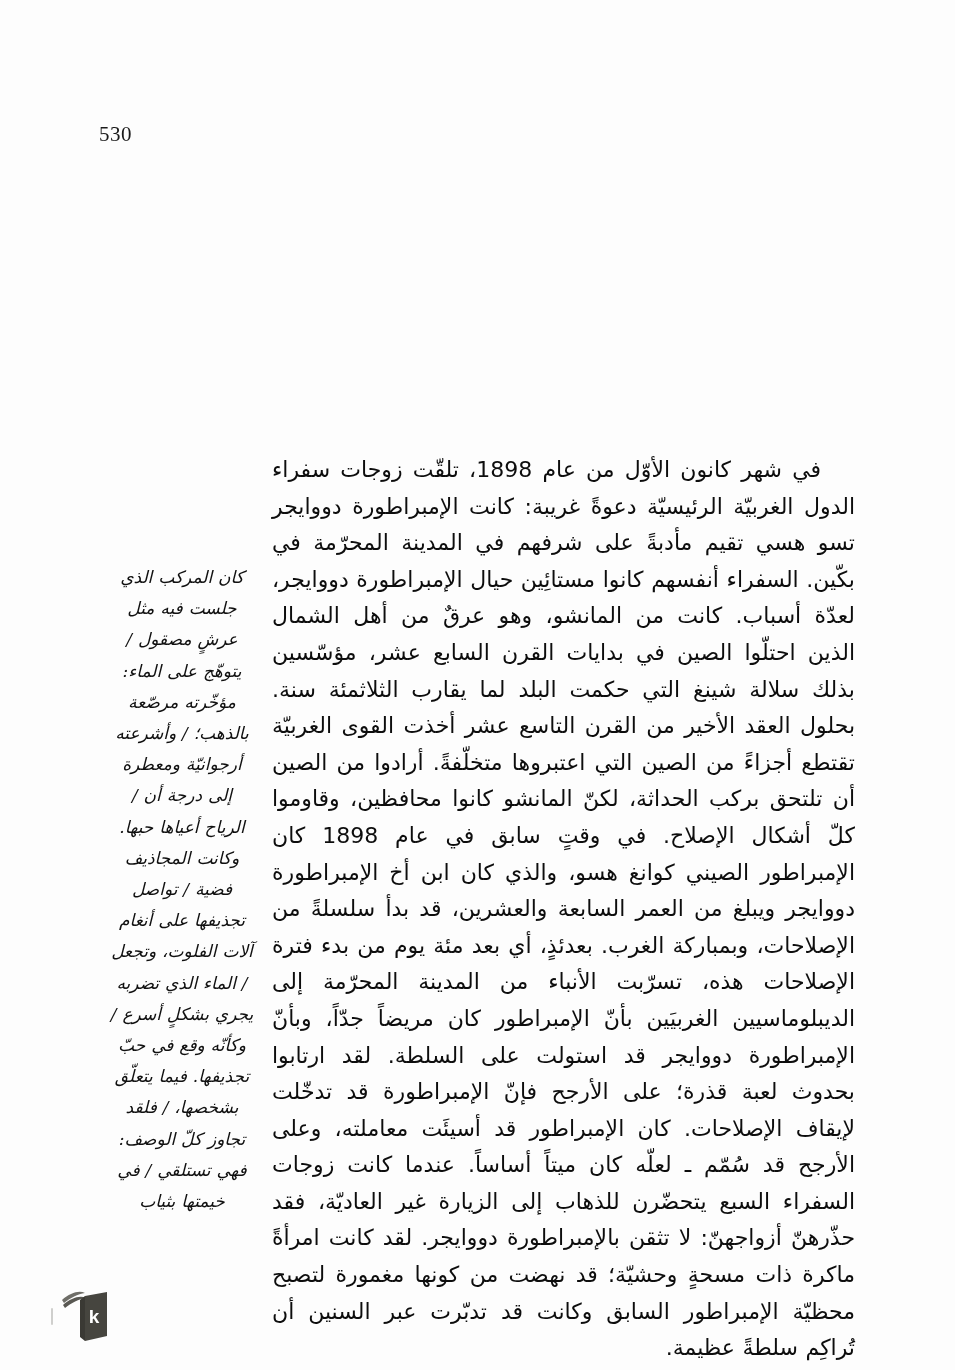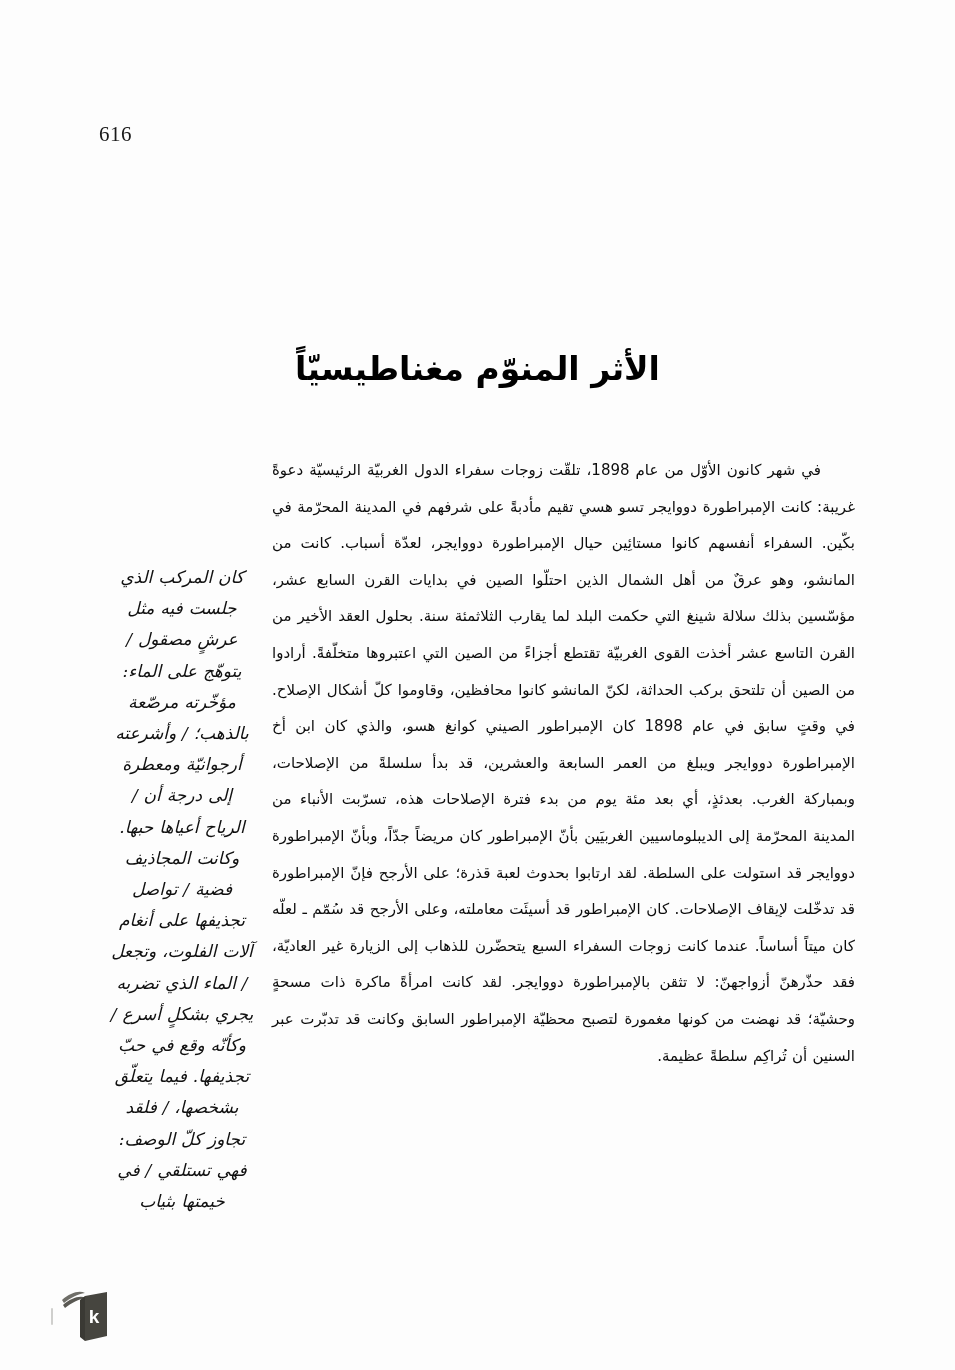--- a/index.html
+++ b/index.html
@@ -52,21 +52,21 @@
   
   .body-column {
     position: absolute;
     right: 100px;          
     top: 452px;
     width: 583px;          
     direction: rtl;
     text-align: justify;
     text-align-last: right;
     font-family: "DejaVu Sans", sans-serif;
-    font-size: 15px;
+    font-size: 22px;
     line-height: 36.6px;
     color: #0d0d0d;
     word-spacing: 0.5px;
   }
   .body-column p {
     margin: 0;
     text-indent: 34px;
   }
 
   
@@ -119,23 +119,22 @@
     height: 17px;
     background: #cfcfcd;
     border-radius: 1px;
   }
 </style>
 </head>
 <body>
 
 <div class="page">
 
-  <div class="folio">616</div>
+  <div class="folio">530</div>
 
-  <h1 class="chapter-title">الأثر المنوّم مغناطيسيّاً</h1>
 
   <div class="body-column">
     <p>في شهر كانون الأوّل من عام 1898، تلقّت زوجات سفراء الدول الغربيّة الرئيسيّة دعوةً غريبة: كانت الإمبراطورة دووايجر تسو هسي تقيم مأدبةً على شرفهم في المدينة المحرّمة في بكّين. السفراء أنفسهم كانوا مستائِين حيال الإمبراطورة دووايجر، لعدّة أسباب. كانت من المانشو، وهو عرقٌ من أهل الشمال الذين احتلّوا الصين في بدايات القرن السابع عشر، مؤسّسين بذلك سلالة شينغ التي حكمت البلد لما يقارب الثلاثمئة سنة. بحلول العقد الأخير من القرن التاسع عشر أخذت القوى الغربيّة تقتطع أجزاءً من الصين التي اعتبروها متخلّفةً. أرادوا من الصين أن تلتحق بركب الحداثة، لكنّ المانشو كانوا محافظين، وقاوموا كلّ أشكال الإصلاح. في وقتٍ سابق في عام 1898 كان الإمبراطور الصيني كوانغ هسو، والذي كان ابن أخ الإمبراطورة دووايجر ويبلغ من العمر السابعة والعشرين، قد بدأ سلسلةً من الإصلاحات، وبمباركة الغرب. بعدئذٍ، أي بعد مئة يوم من بدء فترة الإصلاحات هذه، تسرّبت الأنباء من المدينة المحرّمة إلى الديبلوماسيين الغربيَين بأنّ الإمبراطور كان مريضاً جدّاً، وبأنّ الإمبراطورة دووايجر قد استولت على السلطة. لقد ارتابوا بحدوث لعبة قذرة؛ على الأرجح فإنّ الإمبراطورة قد تدخّلت لإيقاف الإصلاحات. كان الإمبراطور قد أسيئَت معاملته، وعلى الأرجح قد سُمّم ـ لعلّه كان ميتاً أساساً. عندما كانت زوجات السفراء السبع يتحضّرن للذهاب إلى الزيارة غير العاديّة، فقد حذّرهنّ أزواجهنّ: لا تثقن بالإمبراطورة دووايجر. لقد كانت امرأةً ماكرة ذات مسحةٍ وحشيّة؛ قد نهضت من كونها مغمورة لتصبح محظيّة الإمبراطور السابق وكانت قد تدبّرت عبر السنين أن تُراكِم سلطةً عظيمة.</p>
   </div>
 
   <aside class="margin-note">
     <p>كان المركب الذي جلست فيه مثل عرشٍ مصقول / يتوهّج على الماء: مؤخّرته مرصّعة بالذهب؛ / وأشرعته أرجوانيّة ومعطرة إلى درجة أن / الرياح أعياها حبها. وكانت المجاذيف فضية / تواصل تجذيفها على أنغام آلات الفلوت، وتجعل / الماء الذي تضربه يجري بشكلٍ أسرع / وكأنّه وقع في حبّ تجذيفها. فيما يتعلّق بشخصها، / فلقد تجاوز كلّ الوصف: فهي تستلقي / في خيمتها بثياب</p>
   </aside>
 
   <div class="watermark">

